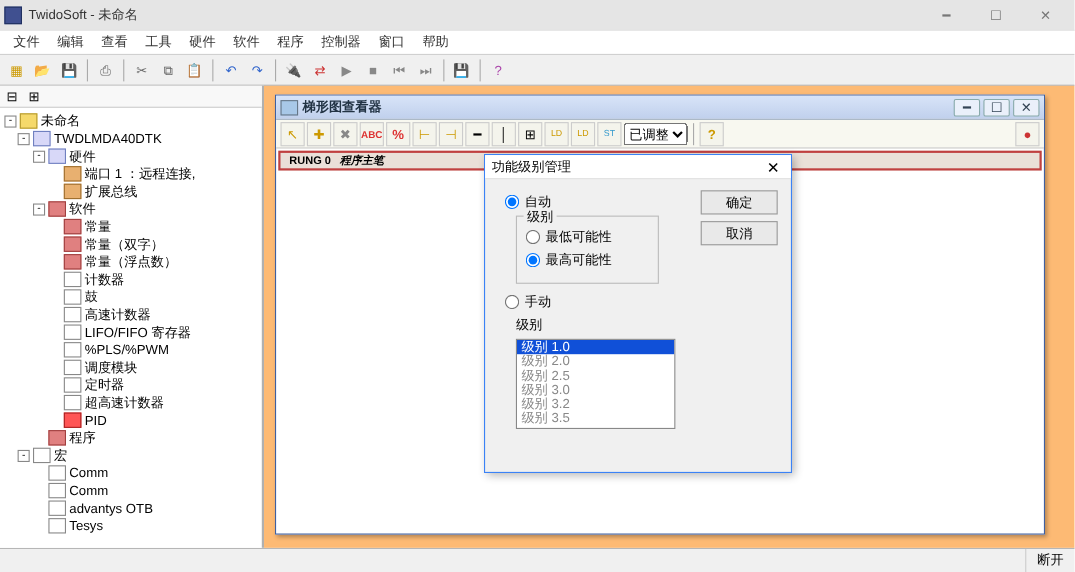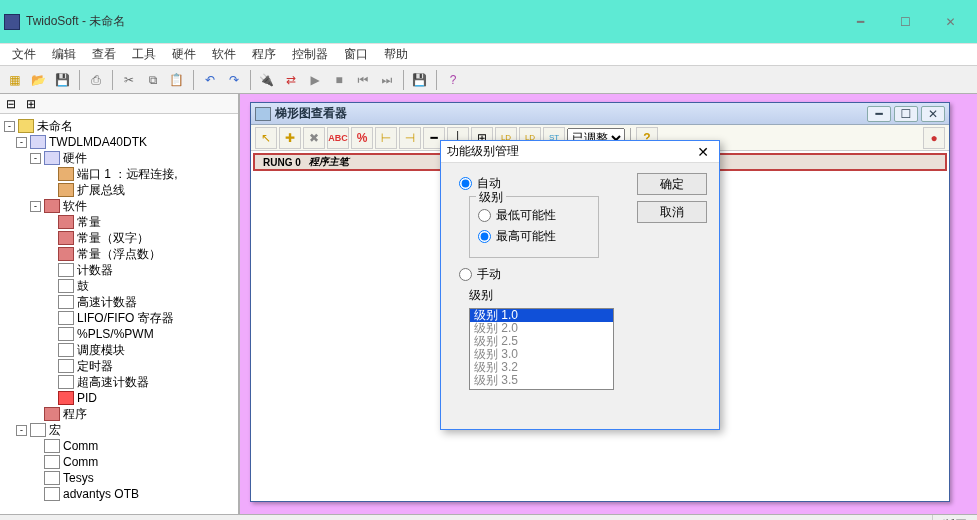--- a/index.html
+++ b/index.html
@@ -1,17 +1,17 @@
 <!DOCTYPE html>
 <html><head>
 <meta charset="utf-8">
 <style>
 *{box-sizing:border-box;margin:0;padding:0;font-family:"Microsoft YaHei",SimSun,Arial,sans-serif;font-size:12px;}
 body{background:#fff;width:977px;height:520px;overflow:hidden;position:relative;}
-.titlebar{height:44px;background:#5eead4;border-bottom:1px solid #e0e0e0;display:flex;align-items:center;padding:0 4px;}
+.titlebar{height:28px;background:#e5e5e5;border-bottom:1px solid #e0e0e0;display:flex;align-items:center;padding:0 4px;}
 .titlebar .appicon{width:16px;height:16px;background:#405090;border:1px solid #203060;margin-right:6px;}
 .titlebar .title{flex:1;color:#333;}
 .winbtns{display:flex;}
 .winbtn{width:45px;height:28px;display:flex;align-items:center;justify-content:center;color:#777;}
 .menubar{height:22px;background:#fff;display:flex;padding:0 4px;border-bottom:1px solid #d0d0d0;}
 .menuitem{padding:2px 8px;color:#333;}
 .toolbar{height:28px;background:#f0f0f0;border-bottom:1px solid #b0b0b0;display:flex;align-items:center;padding:2px 4px;gap:2px;}
 .tbtn{width:22px;height:22px;display:flex;align-items:center;justify-content:center;border:1px solid transparent;}
 .tsep{width:1px;height:20px;background:#aaa;margin:0 3px;}
 .body{display:flex;height:420px;}
@@ -21,21 +21,21 @@
 .tree{flex:1;overflow:auto;padding:4px 2px;font-family:SimSun,monospace;font-size:12px;white-space:nowrap;}
 .tree .row{display:flex;align-items:center;height:16px;padding-left:2px;}
 .tree .exp{width:11px;height:11px;border:1px solid #888;background:#fff;color:#000;font-size:9px;line-height:9px;text-align:center;margin-right:3px;font-family:monospace;}
 .tree .noexp{width:14px;}
 .ticon{width:16px;height:14px;margin-right:3px;display:inline-block;}
 .folder{background:#f5d96b;border:1px solid #b59a30;}
 .chipico{background:#d8d8f8;border:1px solid #7080c0;}
 .gearico{background:#e8b070;border:1px solid #a07030;}
 .redico{background:#e08080;border:1px solid #a04040;}
 .docico{background:#fff;border:1px solid #888;}
-.work-pane{flex:1;background:#f0abfc;position:relative;}
+.work-pane{flex:1;background:#fdba74;position:relative;}
 .inner-win{position:absolute;left:10px;top:8px;width:700px;height:400px;background:#fff;border:1px solid #4060a0;box-shadow:2px 2px 4px rgba(0,0,0,.3);}
 .inner-title{height:22px;background:linear-gradient(#d8e4f8,#c0d0ec);display:flex;align-items:center;padding:0 4px;border-bottom:1px solid #9ab;}
 .inner-title .t{flex:1;color:#234;font-weight:bold;}
 .inbtn{width:24px;height:16px;border:1px solid #8aa;background:#eaf0fa;border-radius:2px;margin-left:3px;display:flex;align-items:center;justify-content:center;color:#345;}
 .inner-toolbar{height:26px;background:#f8f8f0;border-bottom:1px solid #ccc;display:flex;align-items:center;padding:2px 4px;gap:2px;}
 .inner-toolbar .tbtn{border:1px solid #ccc;background:#f4f4ec;}
 .inner-toolbar select{height:20px;font-size:12px;}
 .ladder{border:2px solid #c04040;margin:2px;height:18px;background:#eae0d8;display:flex;align-items:center;}
 .ladder .rung{font-size:10px;font-weight:bold;padding:0 8px;}
 .dialog{position:absolute;left:440px;top:140px;width:280px;height:290px;background:#f0f0f0;border:1px solid #3b82f6;box-shadow:3px 3px 8px rgba(0,0,0,.3);}
@@ -205,25 +205,25 @@
       <div class="row" style="padding-left:42px">
           <span class="ticon docico"></span>
           <span>Comm</span>
         </div>
       <div class="row" style="padding-left:42px">
           <span class="ticon docico"></span>
           <span>Comm</span>
         </div>
       <div class="row" style="padding-left:42px">
           <span class="ticon docico"></span>
+          <span>advantys OTB</span>
+        </div>
+      <div class="row" style="padding-left:42px">
+          <span class="ticon docico"></span>
           <span>Tesys</span>
-        </div>
-      <div class="row" style="padding-left:42px">
-          <span class="ticon docico"></span>
-          <span>advantys OTB</span>
         </div>
     </div>
   </div>
 
   <div class="work-pane">
     <div class="inner-win">
       <div class="inner-title">
         <span style="width:16px;height:14px;background:#a8c8e8;border:1px solid #678;margin-right:4px"></span>
         <span class="t">梯形图查看器</span>
         <span class="inbtn">━</span>

